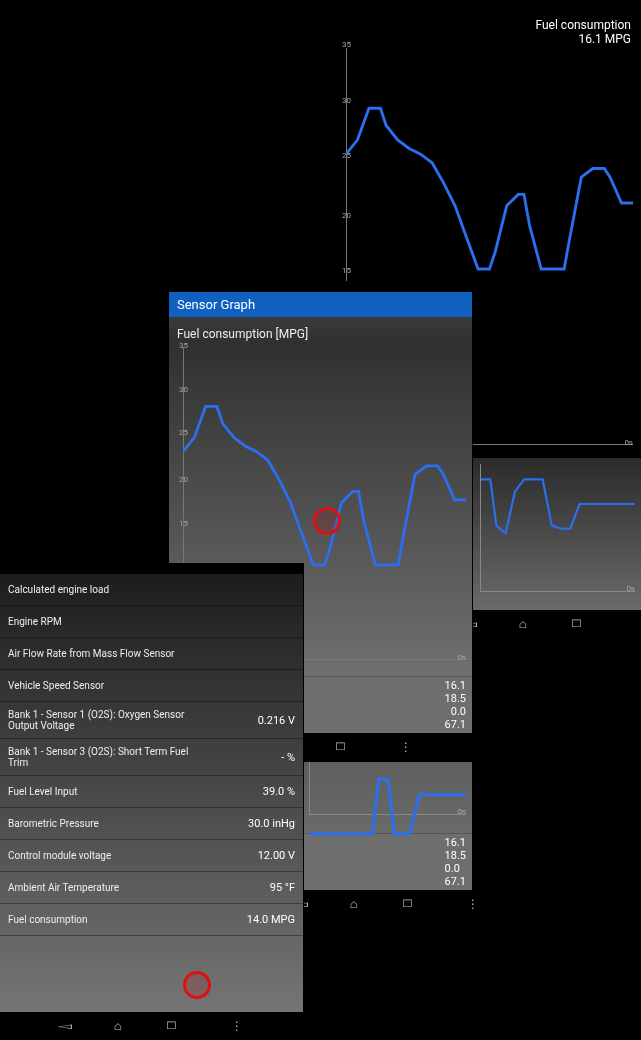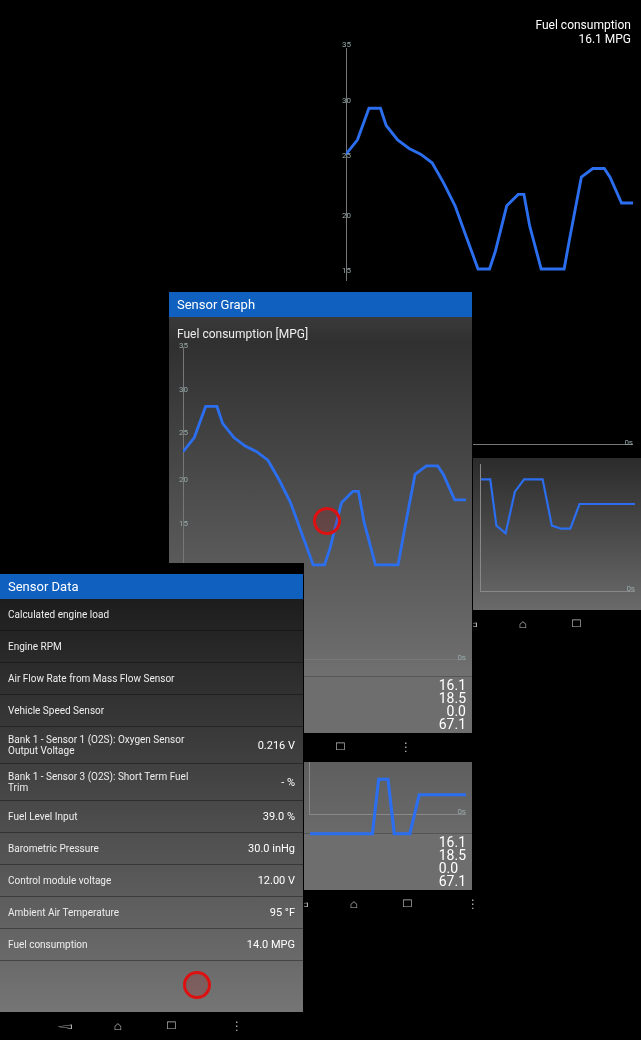--- a/index.html
+++ b/index.html
@@ -17,21 +17,21 @@
   .navbar{height:28px;display:flex;align-items:center;justify-content:center;gap:44px;background:#000}
   .navbar span{color:#bbb;font-size:12px}
   .navbar .dots{color:#bbb;margin-left:20px;letter-spacing:0;font-size:12px;line-height:4px}
 
   
   #scrB{left:169px;top:282px;width:303px;height:479px;display:flex;flex-direction:column}
   .titlebar{background:#1060c0;color:#fff;font-weight:normal;font-size:13px;padding:5px 8px}
   .subtitle{color:#eee;font-size:12px;padding:10px 8px 2px;background:linear-gradient(#3a3a3a,#303030)}
   #scrB .chartwrap{flex:1;position:relative;background:linear-gradient(#303030,#707070);}
   #scrB .chart{position:absolute;left:14px;right:6px;top:4px;bottom:16px}
-  .stats{background:#6e6e6e;border-top:1px solid #555;font-size:14px;padding:2px 6px;display:grid;grid-template-columns:1fr auto;}
+  .stats{background:#6e6e6e;border-top:1px solid #555;font-size:11px;padding:2px 6px;display:grid;grid-template-columns:1fr auto;}
   .stats div{line-height:13px}
 
   
   #scrC{left:303px;top:458px;width:169px;height:460px;display:flex;flex-direction:column}
   #scrC .filler{flex:1;background:linear-gradient(#2b2b2b,#6a6a6a);position:relative}
   #scrC .peek{position:absolute;left:6px;right:6px;top:290px;bottom:18px;border-left:1px solid #888;border-bottom:1px solid #888}
   #scrC .stats{background:#6e6e6e}
 
   
   #scrD{left:472px;top:458px;width:169px;height:180px;display:flex;flex-direction:column;background:#000}
@@ -169,21 +169,20 @@
   <div class="navbar">
     <span class="nv-back"></span>
     <span class="nv-home"></span>
     <span class="nv-recent"></span>
     <span class="dots dots3">⋮</span>
   </div>
 </div>
 
 <div class="screen" id="scrE">
   <div class="status" style="height:10px"></div>
-  <div class="titlebar">Sensor Data</div>
   <div class="list" id="sensor-list">
       <div class="row">
         <span class="lbl">Calculated engine load</span>
         <span class="val"></span>
       </div>
       <div class="row">
         <span class="lbl">Engine RPM</span>
         <span class="val"></span>
       </div>
       <div class="row">

